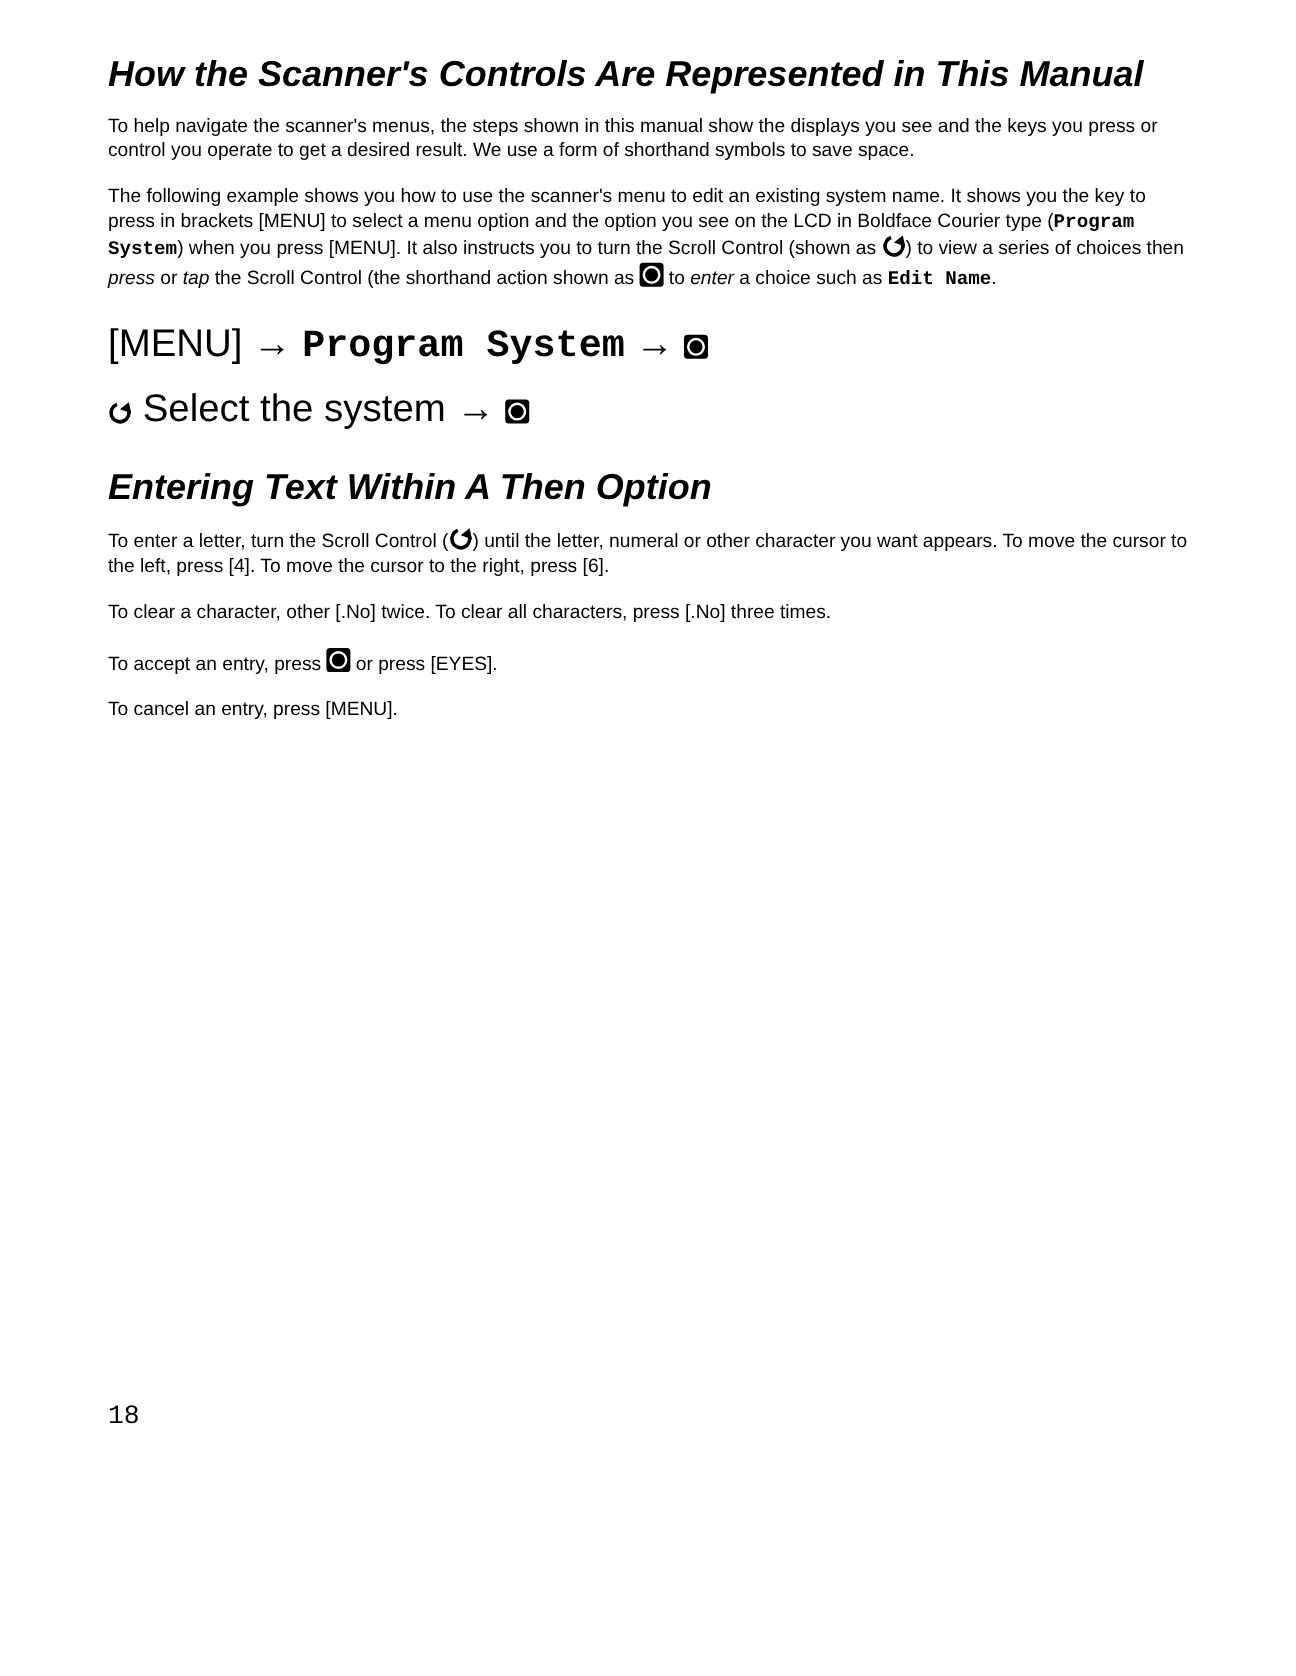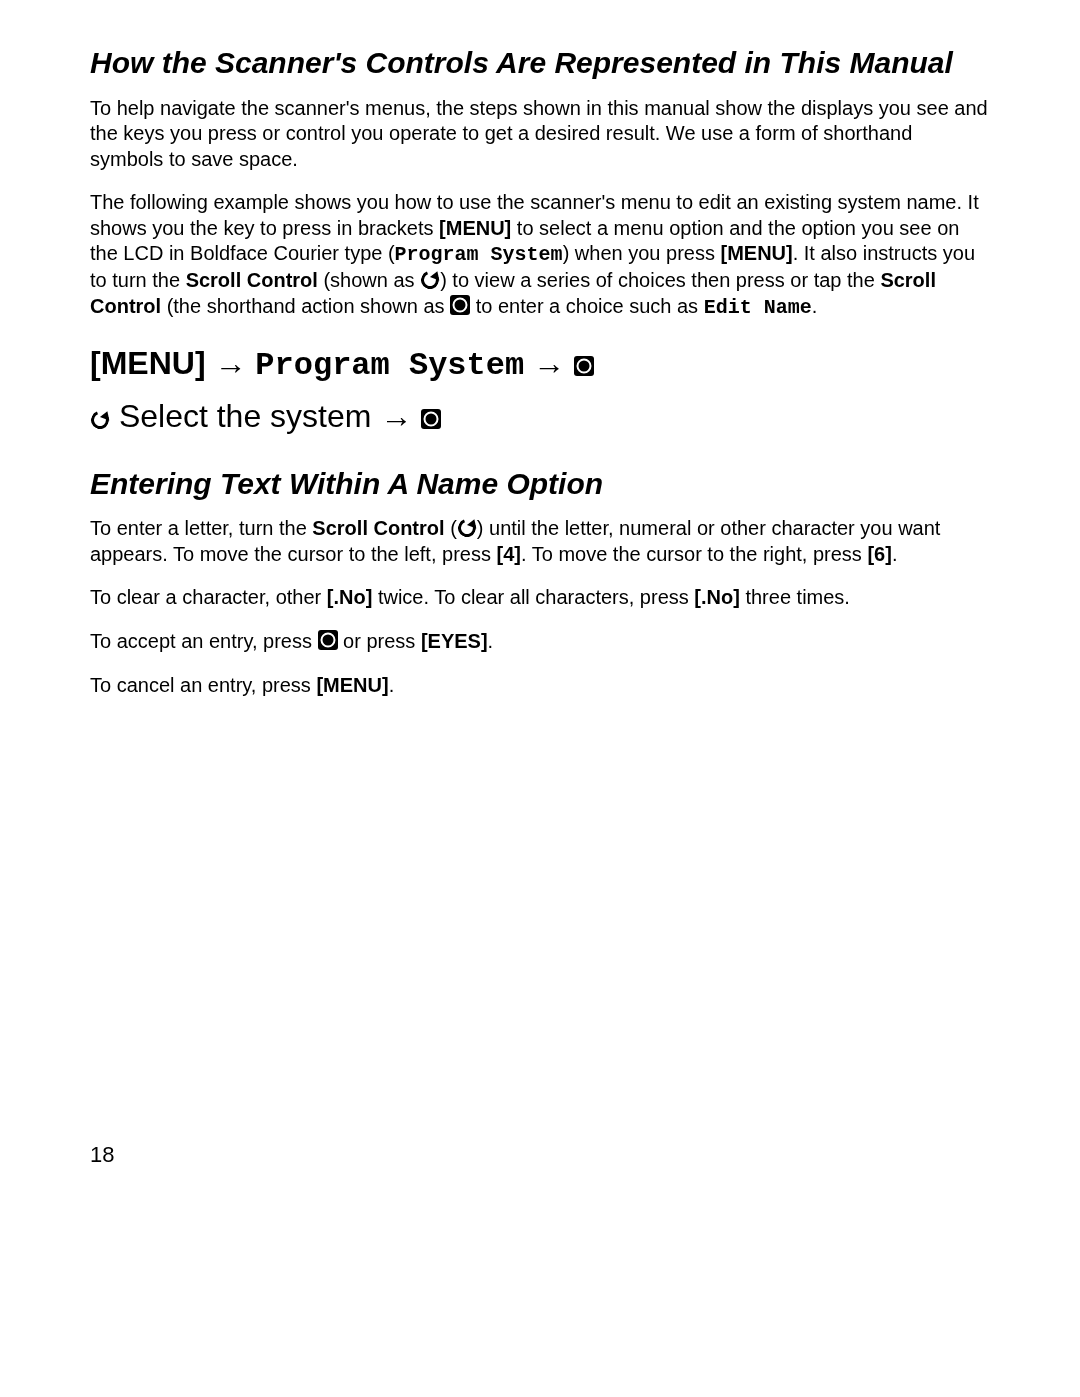--- a/index.html
+++ b/index.html
@@ -18,30 +18,30 @@
   }
   h2.section {
     font-family: Arial, Helvetica, sans-serif;
     font-style: italic;
     font-weight: bold;
     font-size: 30px;
     line-height: 1.25;
     margin: 0 0 14px 0;
   }
   p.body {
-    font-size: 20px;
+    font-size: 16px;
     line-height: 1.28;
     margin: 4px 0 18px 0;
   }
   .mono {
     font-family: "Courier New", Courier, monospace;
     font-weight: bold;
   }
-  .bold { font-weight: bold; }
-  .italic { }
+  .bold { font-weight: normal; }
+  .italic { font-style: italic; }
   .smallcaps { font-variant: small-caps; text-align: center; }
   .icon-push {
     display: inline-block;
     width: 20px; height: 20px;
     background: #000;
     border-radius: 3px;
     position: relative;
     vertical-align: -2px;
   }
   .icon-push::after {
@@ -84,22 +84,23 @@
     font-weight: normal;
   }
   .steps {
     font-size: 32px;
     line-height: 1.6;
     margin: 0 0 22px 0;
   }
   .page-number {
     position: absolute;
     left: 90px;
-    bottom: 48px;
+    bottom: 23px;
     font-size: 22px;
+    font-family: Liberation Mono, monospace;
   }
 </style>
 </head>
 <body>
 
 <div class="page">
 
   <h2 class="section">How the Scanner's Controls Are Represented in This Manual</h2>
 
   <p class="body">To help navigate the scanner's menus, the steps shown in this manual show the displays you see and the keys you press or control you operate to get a desired result. We use a form of shorthand symbols to save space.</p>
@@ -110,21 +111,21 @@
 
   <div class="steps">
     <div>
       <span class="bold">[MENU]</span><span class="arrow"> → </span><span class="mono">Program System</span><span class="arrow"> → </span><span class="icon-push"></span>
     </div>
     <div>
       <span class="icon-scroll"></span><span> Select the system </span><span class="arrow"> → </span><span class="icon-push"></span>
     </div>
   </div>
 
-  <h2 class="section">Entering Text Within A Name Option</h2>
+  <h2 class="section">Entering Text Within A Then Option</h2>
 
   <p class="body">
     <span>To enter a letter, turn the </span><span class="bold">Scroll Control</span><span> (</span><span class="icon-scroll"></span><span>) until the letter, numeral or other character you want appears. To move the cursor to the left, press </span><span class="bold">[4]</span><span>. To move the cursor to the right, press </span><span class="bold">[6]</span><span>.</span>
   </p>
 
   <p class="body">
     <span>To clear a character, other </span><span class="bold">[.No]</span><span> twice. To clear all characters, press </span><span class="bold">[.No]</span><span> three times.</span>
   </p>
 
   <p class="body">

